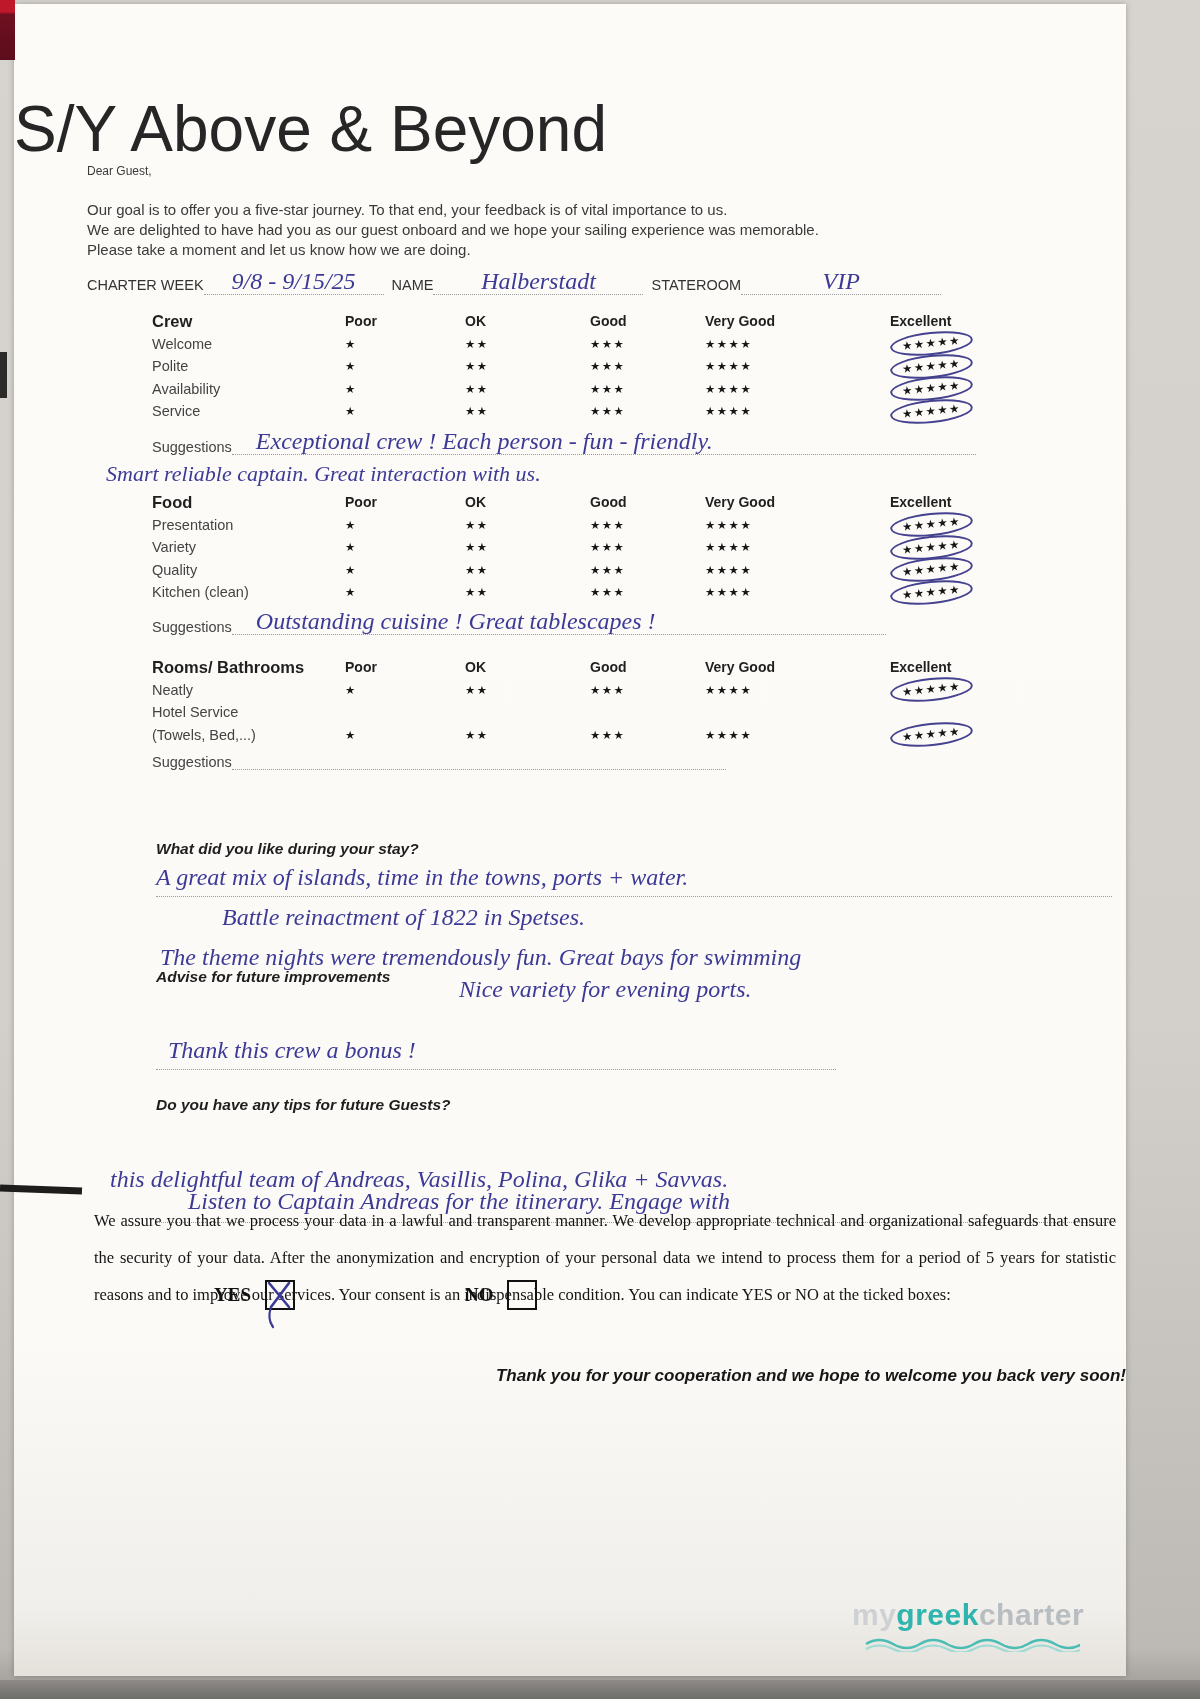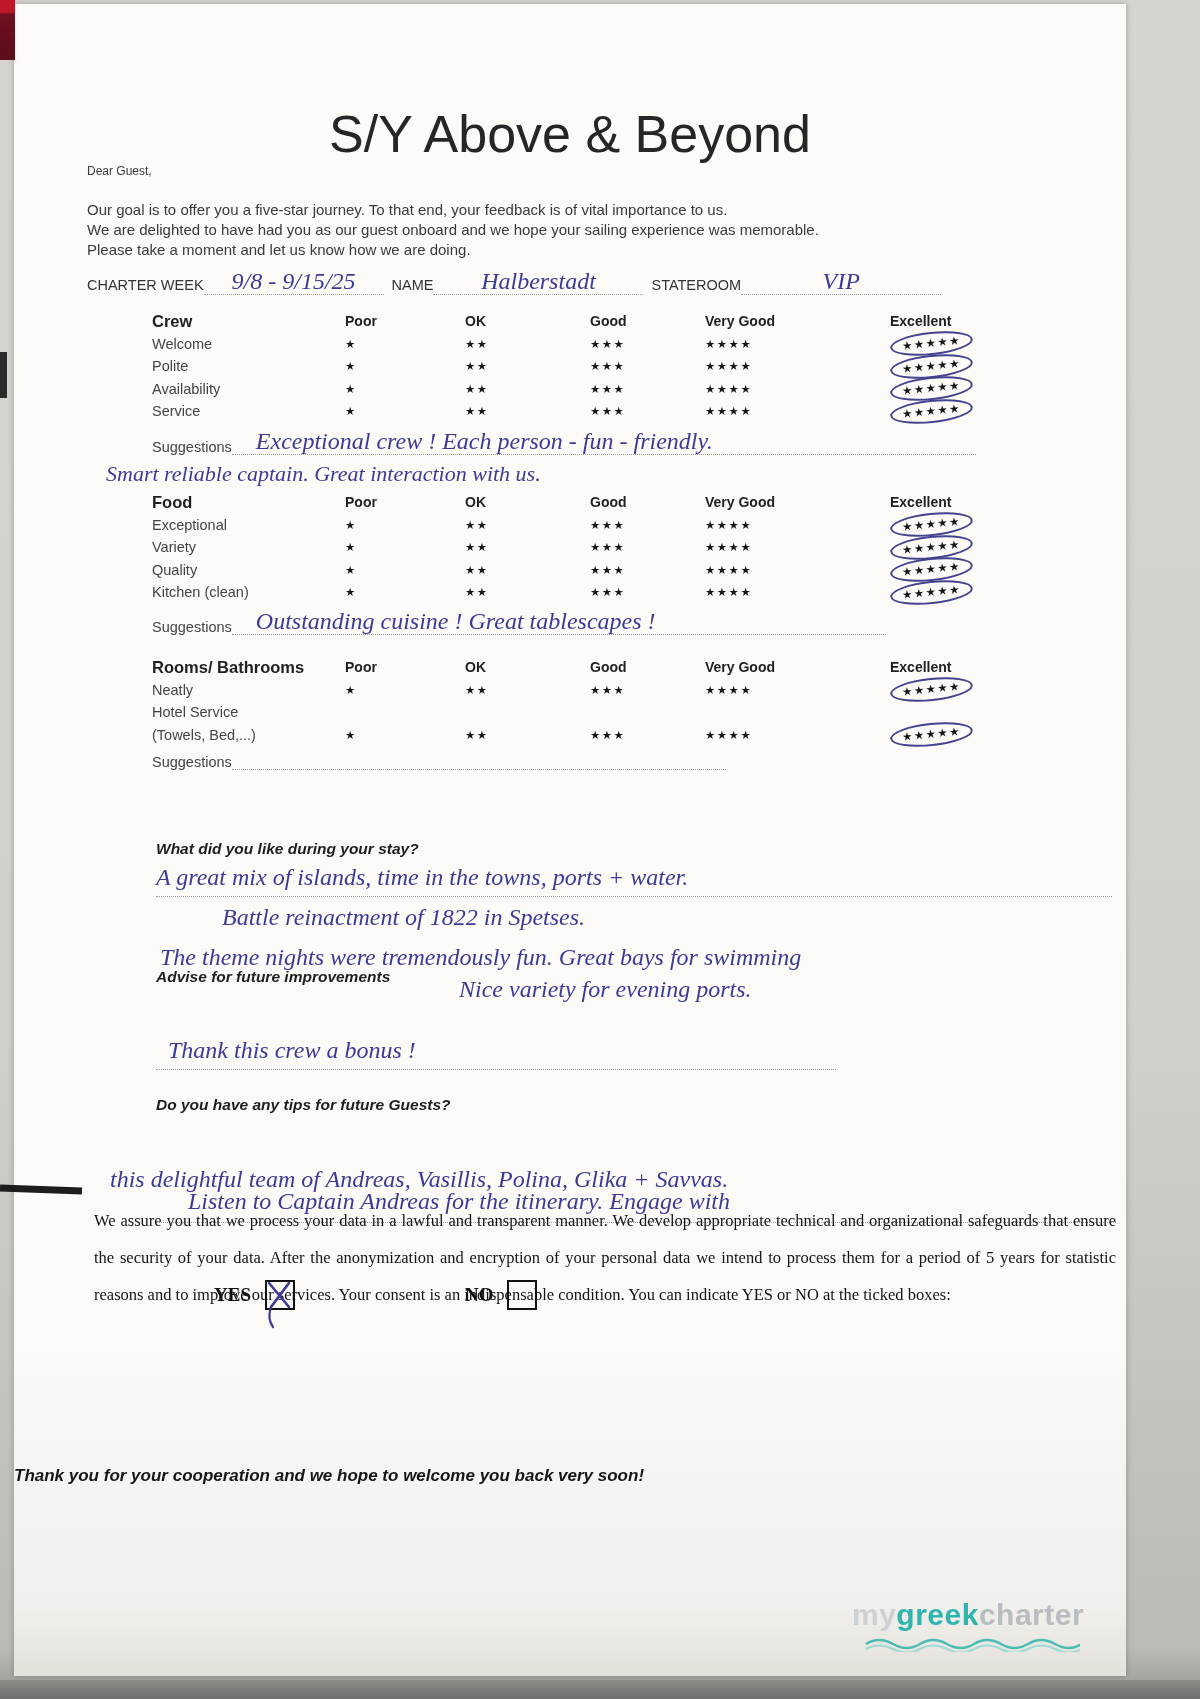--- a/index.html
+++ b/index.html
@@ -8,21 +8,21 @@
     background:linear-gradient(180deg,#d7d4cf 0%,#d3d0cb 60%,#bdbab5 97%,#9a9793 100%);
     font-family:"Liberation Sans",sans-serif;color:#2e2d2c;
   }
   .page{
     position:absolute;left:14px;top:4px;width:1112px;height:1672px;
     background:linear-gradient(180deg,#fcfbf8 0%,#fbfaf7 80%,#f1efeb 96%,#e4e1db 100%);
     box-shadow:0 0 6px rgba(0,0,0,.25);
   }
   .abs{position:absolute;}
   
-  .title{left:0;top:100px;width:100%;text-align:center;font-size:52px;color:#262626;letter-spacing:0;}
+  .title{left:0;top:88px;width:100%;font-size:64px;color:#262626;letter-spacing:0;}
   .salutation{left:73px;top:160px;font-size:12px;color:#3a3a3a;}
   .intro{left:73px;top:196px;width:900px;font-size:15px;line-height:20px;color:#3a3a3a;}
   .charter-line{left:73px;top:264px;font-size:14.5px;color:#333;display:flex;align-items:flex-end;}
   .charter-line .lbl{white-space:nowrap;padding-bottom:2px;}
   .fill{border-bottom:1.5px dotted #9b9b9b;position:relative;}
   .hw{font-family:"Liberation Serif",serif;font-style:italic;color:#3c3a96;}
   .hw-lg{font-size:24px;line-height:26px;}
   .hw-md{font-size:22px;line-height:24px;}
   
   .rgrid{left:138px;width:920px;display:grid;grid-template-columns:193px 120px 125px 115px 185px 160px;}
@@ -39,21 +39,21 @@
   
   .q-lbl{font-size:15.5px;font-weight:bold;font-style:italic;color:#1e1e1e;}
   .ans{white-space:nowrap;}
   
   .consent{left:80px;top:1198px;width:1022px;font-family:"Liberation Serif",serif;
     font-size:16.5px;line-height:37px;text-align:justify;color:#141414;}
   .chk-row{left:200px;top:1276px;display:flex;align-items:center;font-family:"Liberation Serif",serif;
     font-size:19px;font-weight:bold;color:#111;}
   .chk-box{width:26px;height:26px;border:2.5px solid #111;margin-left:14px;position:relative;}
   .rights{left:80px;top:1314px;font-family:"Liberation Serif",serif;font-size:16.5px;color:#141414;}
-  .thanks{left:0;top:1462px;width:100%;text-align:left;font-size:17px;font-weight:bold;font-style:italic;color:#161616;}
+  .thanks{left:0;top:1362px;width:100%;text-align:right;font-size:17px;font-weight:bold;font-style:italic;color:#161616;}
   
   .watermark{left:838px;top:1594px;font-size:30px;font-weight:bold;letter-spacing:.5px;}
   .wm-my{color:#cdd1d4;}
   .wm-greek{color:#2fb5ad;}
   .wm-charter{color:#b8bdc1;}
   .wm-wave{left:850px;top:1632px;}
   
   .art{position:absolute;}
 </style>
 </head>
@@ -138,21 +138,21 @@
   <div class="abs hw hw-md ans" style="left:92px;top:458px;">Smart reliable captain.  Great interaction with us.</div>
 
   <div class="abs rgrid" style="top:487px;">
     <div class="sec-head">Food</div>
     <div class="col-head">Poor</div>
     <div class="col-head">OK</div>
     <div class="col-head">Good</div>
     <div class="col-head">Very Good</div>
     <div class="col-head">Excellent</div>
 
-    <div class="row-lbl">Exceptional</div>
+    <div class="row-lbl">Presentation</div>
     <div class="stars">★</div>
     <div class="stars">★★</div>
     <div class="stars">★★★</div>
     <div class="stars">★★★★</div>
     <div class="stars">
         <span class="circled">★★★★★</span>
       </div>
 
     <div class="row-lbl">Variety</div>
     <div class="stars">★</div>

